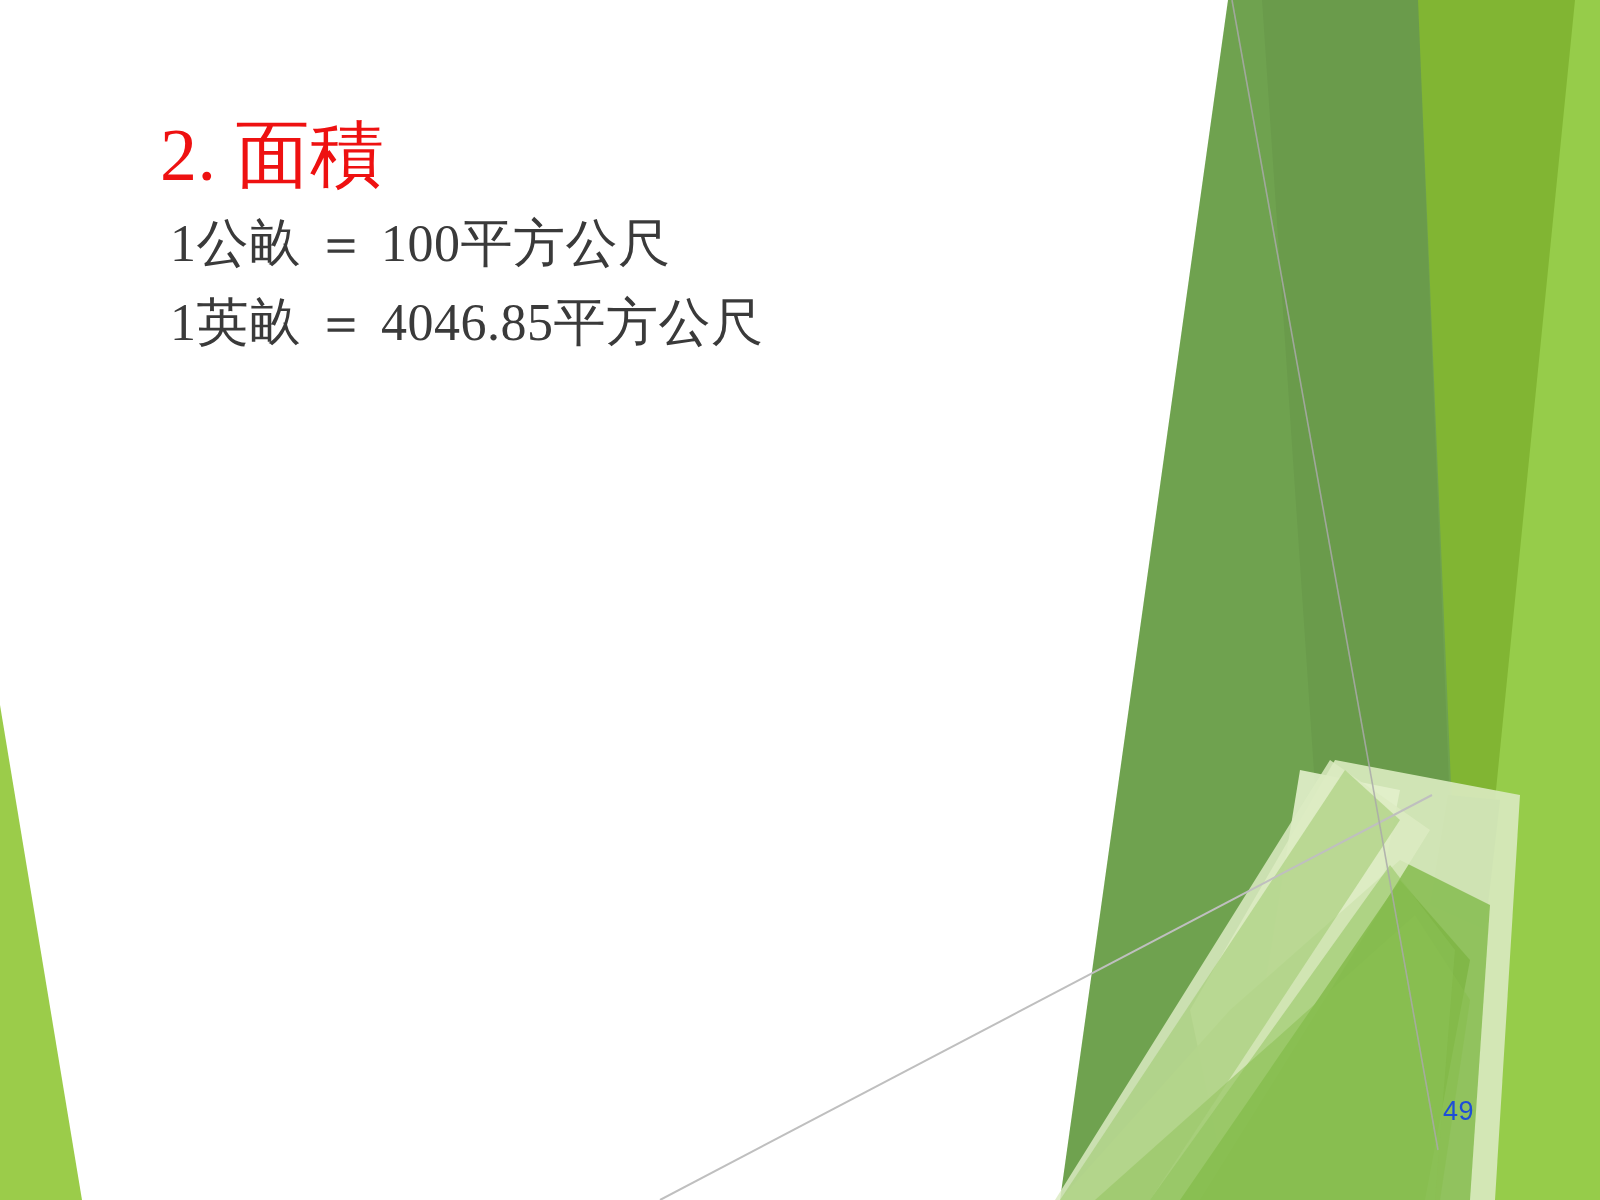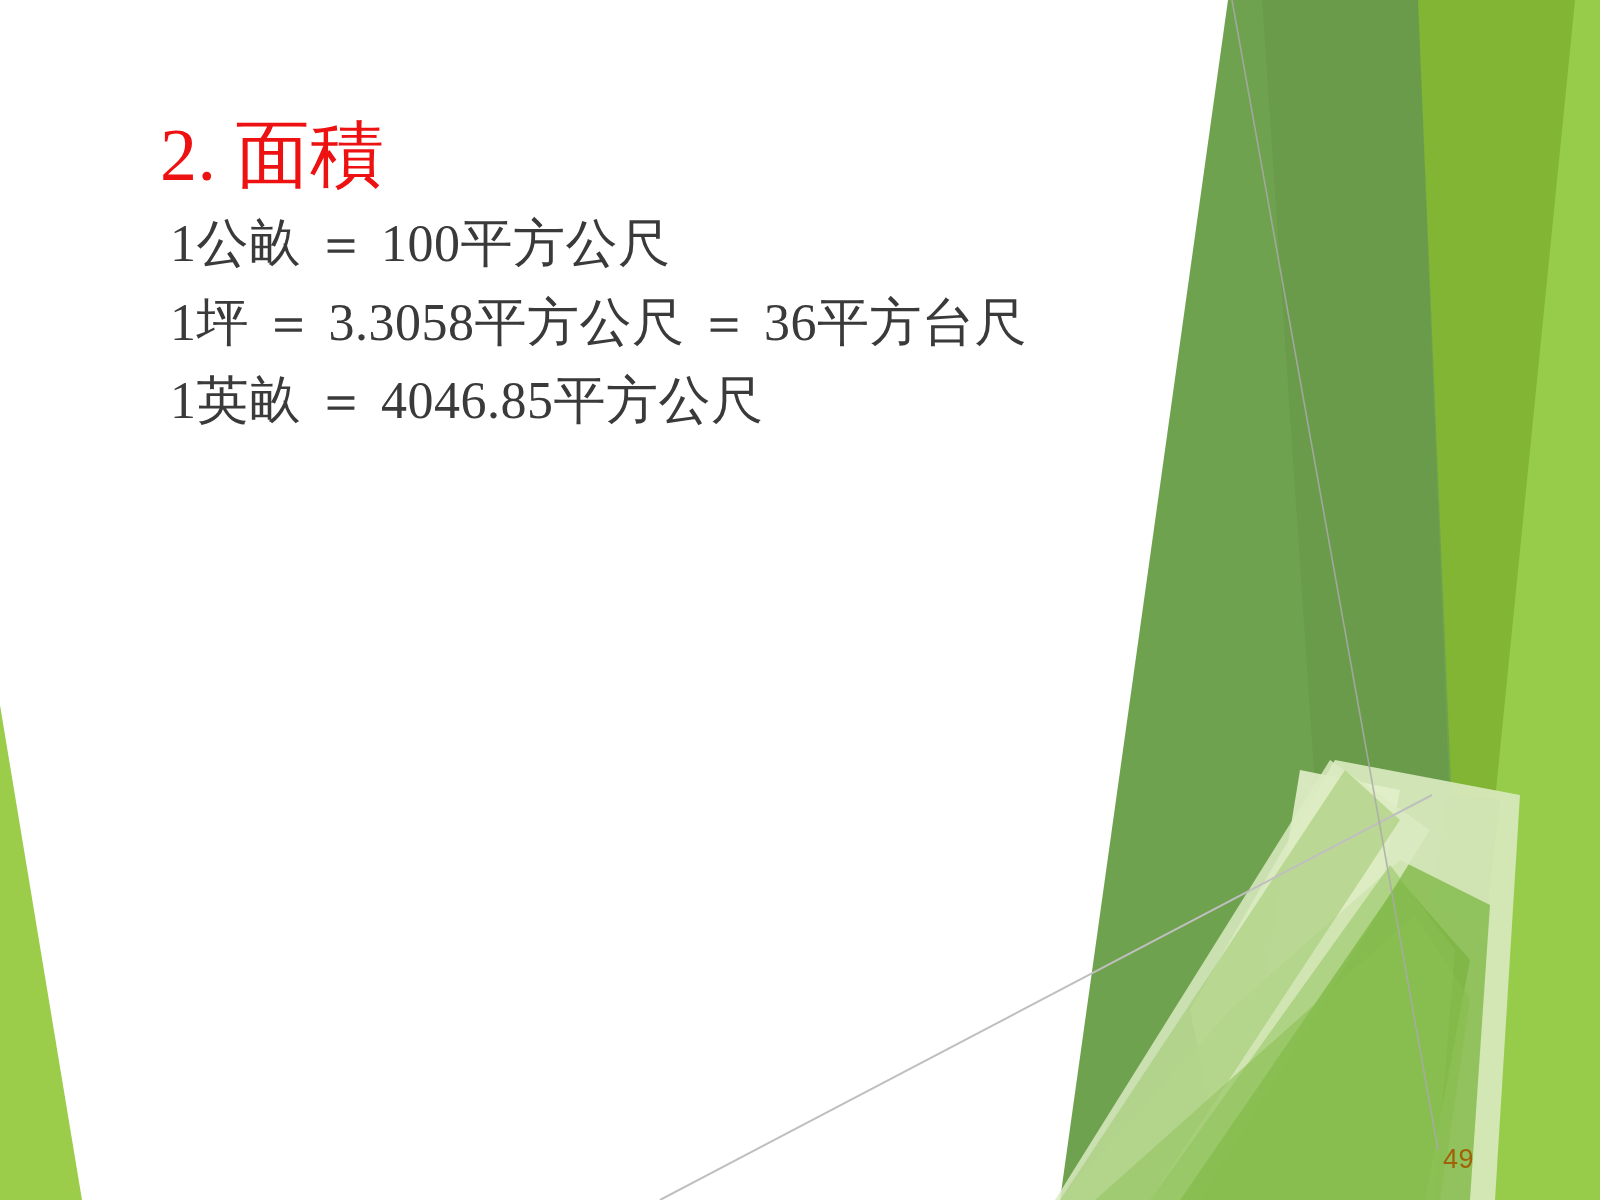--- a/index.html
+++ b/index.html
@@ -50,24 +50,24 @@
     line-height: 1.32;
     font-weight: 400;
     white-space: nowrap;
     margin: 10px;
     letter-spacing: 0.5px;
   }
 
   #page-number {
     position: absolute;
     left: 1443px;
-    top: 1144px;
+    top: 1096px;
     font-family: "Liberation Sans", sans-serif;
     font-size: 27px;
-    color: #a16207;
+    color: #1d4ed8;
     letter-spacing: 0.5px;
   }
 </style>
 </head>
 <body>
 
 <div id="slide">
 
   <svg id="bg-decor" viewBox="0 0 1600 1200" preserveAspectRatio="none">
 
@@ -103,20 +103,19 @@
 
     <line x1="1232" y1="0" x2="1438" y2="1150" stroke="#A9A9A9" stroke-width="1.6" fill="none" opacity="0.85"></line>
 
   </svg>
 
   <div id="content">
 
     <h1 id="slide-title">2. 面積</h1>
 
     <p class="body-line">1公畝 ＝ 100平方公尺</p>
-    <p class="body-line">1坪 ＝ 3.3058平方公尺 ＝ 36平方台尺</p>
     <p class="body-line">1英畝 ＝ 4046.85平方公尺</p>
 
   </div>
 
   <div id="page-number">49</div>
 
 </div>
 
 </body></html>

